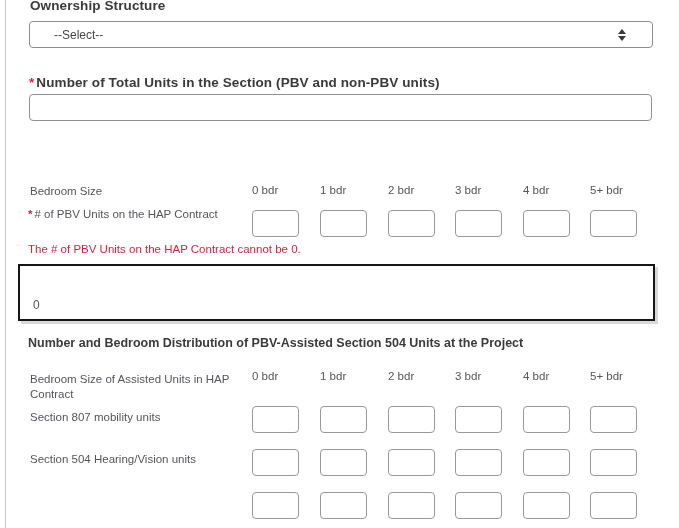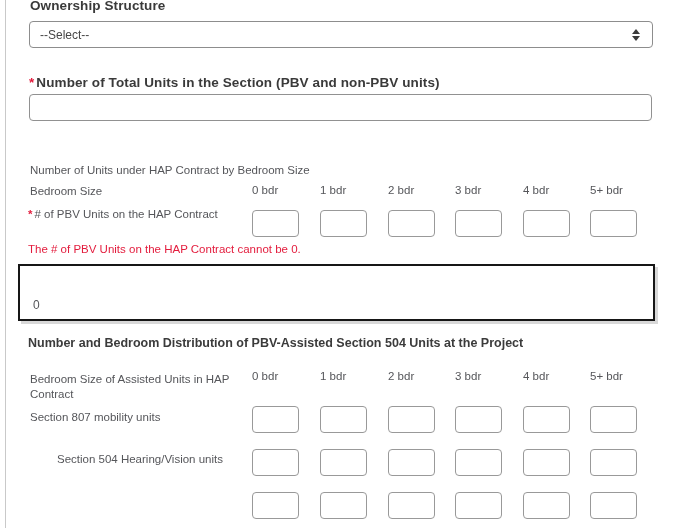--- a/index.html
+++ b/index.html
@@ -8,21 +8,21 @@
   .page { position:relative; width:679px; height:528px; background:#fff; overflow:hidden; }
   .panel-edge { position:absolute; left:5px; top:0; width:1px; height:528px; background:#c9c9c9; }
 
   .lbl-bold { position:absolute; font-weight:bold; color:#3a3a3a; font-size:13.5px; letter-spacing:0.1px; }
   .lbl-gray { position:absolute; color:#55565a; font-size:11.5px; line-height:1.32; }
   .req { color:#e31c3d; font-weight:bold; margin-right:2px; }
 
   .select-box {
     position:absolute; left:29px; top:21px; width:624px; height:27px;
     border:1px solid #8d8d8d; border-radius:4px; background:#fff;
-    display:flex; align-items:center; padding:0 10px; cursor:default;
+    display:flex; align-items:center; padding:0 24px; cursor:default;
   }
   .select-text { font-size:12px; color:#464646; flex:1; }
   .spinner { display:flex; flex-direction:column; align-items:center; gap:2px; margin-right:2px; }
   .tri-up { width:0; height:0; border-left:4px solid transparent; border-right:4px solid transparent; border-bottom:5px solid #3a3a3a; }
   .tri-dn { width:0; height:0; border-left:4px solid transparent; border-right:4px solid transparent; border-top:5px solid #3a3a3a; }
 
   .text-input {
     position:absolute; left:29px; top:94px; width:623px; height:27px;
     border:1px solid #919191; border-radius:4px; background:#fff;
     font-size:12px; color:#333; padding:0 9px; outline:none;
@@ -66,21 +66,20 @@
       <span class="tri-up"></span>
       <span class="tri-dn"></span>
     </span>
   </div>
 
   <div class="lbl-bold" style="left:29px; top:75px;">
     <span class="req">*</span><span>Number of Total Units in the Section (PBV and non-PBV units)</span>
   </div>
   <input class="text-input" type="text" value="" style="">
 
-  <div class="lbl-gray" style="left:30px; top:163px;">Number of Units under HAP Contract by Bedroom Size</div>
 
   <div class="lbl-gray" style="left:30px; top:184px;">Bedroom Size</div>
   <div class="col-head" style="left:252px; top:184px;">0 bdr</div>
   <div class="col-head" style="left:320px; top:184px;">1 bdr</div>
   <div class="col-head" style="left:388px; top:184px;">2 bdr</div>
   <div class="col-head" style="left:455px; top:184px;">3 bdr</div>
   <div class="col-head" style="left:523px; top:184px;">4 bdr</div>
   <div class="col-head" style="left:590px; top:184px;">5+ bdr</div>
 
   <div class="lbl-gray" style="left:28px; top:207px;">
@@ -110,21 +109,21 @@
   <div class="col-head" style="left:590px; top:370px;">5+ bdr</div>
 
   <div class="lbl-gray" style="left:30px; top:410px; width:212px;">Section 807 mobility units</div>
   <input class="cell-input" style="left: 252px; top: 406px;" type="text" value="">
   <input class="cell-input" style="left: 320px; top: 406px;" type="text" value="">
   <input class="cell-input" style="left: 388px; top: 406px;" type="text" value="">
   <input class="cell-input" style="left: 455px; top: 406px;" type="text" value="">
   <input class="cell-input" style="left: 523px; top: 406px;" type="text" value="">
   <input class="cell-input" style="left: 590px; top: 406px;" type="text" value="">
 
-  <div class="lbl-gray" style="left:30px; top:452px; width:220px;text-align:center;">Section 504 Hearing/Vision units</div>
+  <div class="lbl-gray" style="left:30px; top:452px; width:220px;">Section 504 Hearing/Vision units</div>
   <input class="cell-input" style="left: 252px; top: 449px;" type="text" value="">
   <input class="cell-input" style="left: 320px; top: 449px;" type="text" value="">
   <input class="cell-input" style="left: 388px; top: 449px;" type="text" value="">
   <input class="cell-input" style="left: 455px; top: 449px;" type="text" value="">
   <input class="cell-input" style="left: 523px; top: 449px;" type="text" value="">
   <input class="cell-input" style="left: 590px; top: 449px;" type="text" value="">
 
   <input class="cell-input" style="left: 252px; top: 492px;" type="text" value="">
   <input class="cell-input" style="left: 320px; top: 492px;" type="text" value="">
   <input class="cell-input" style="left: 388px; top: 492px;" type="text" value="">

